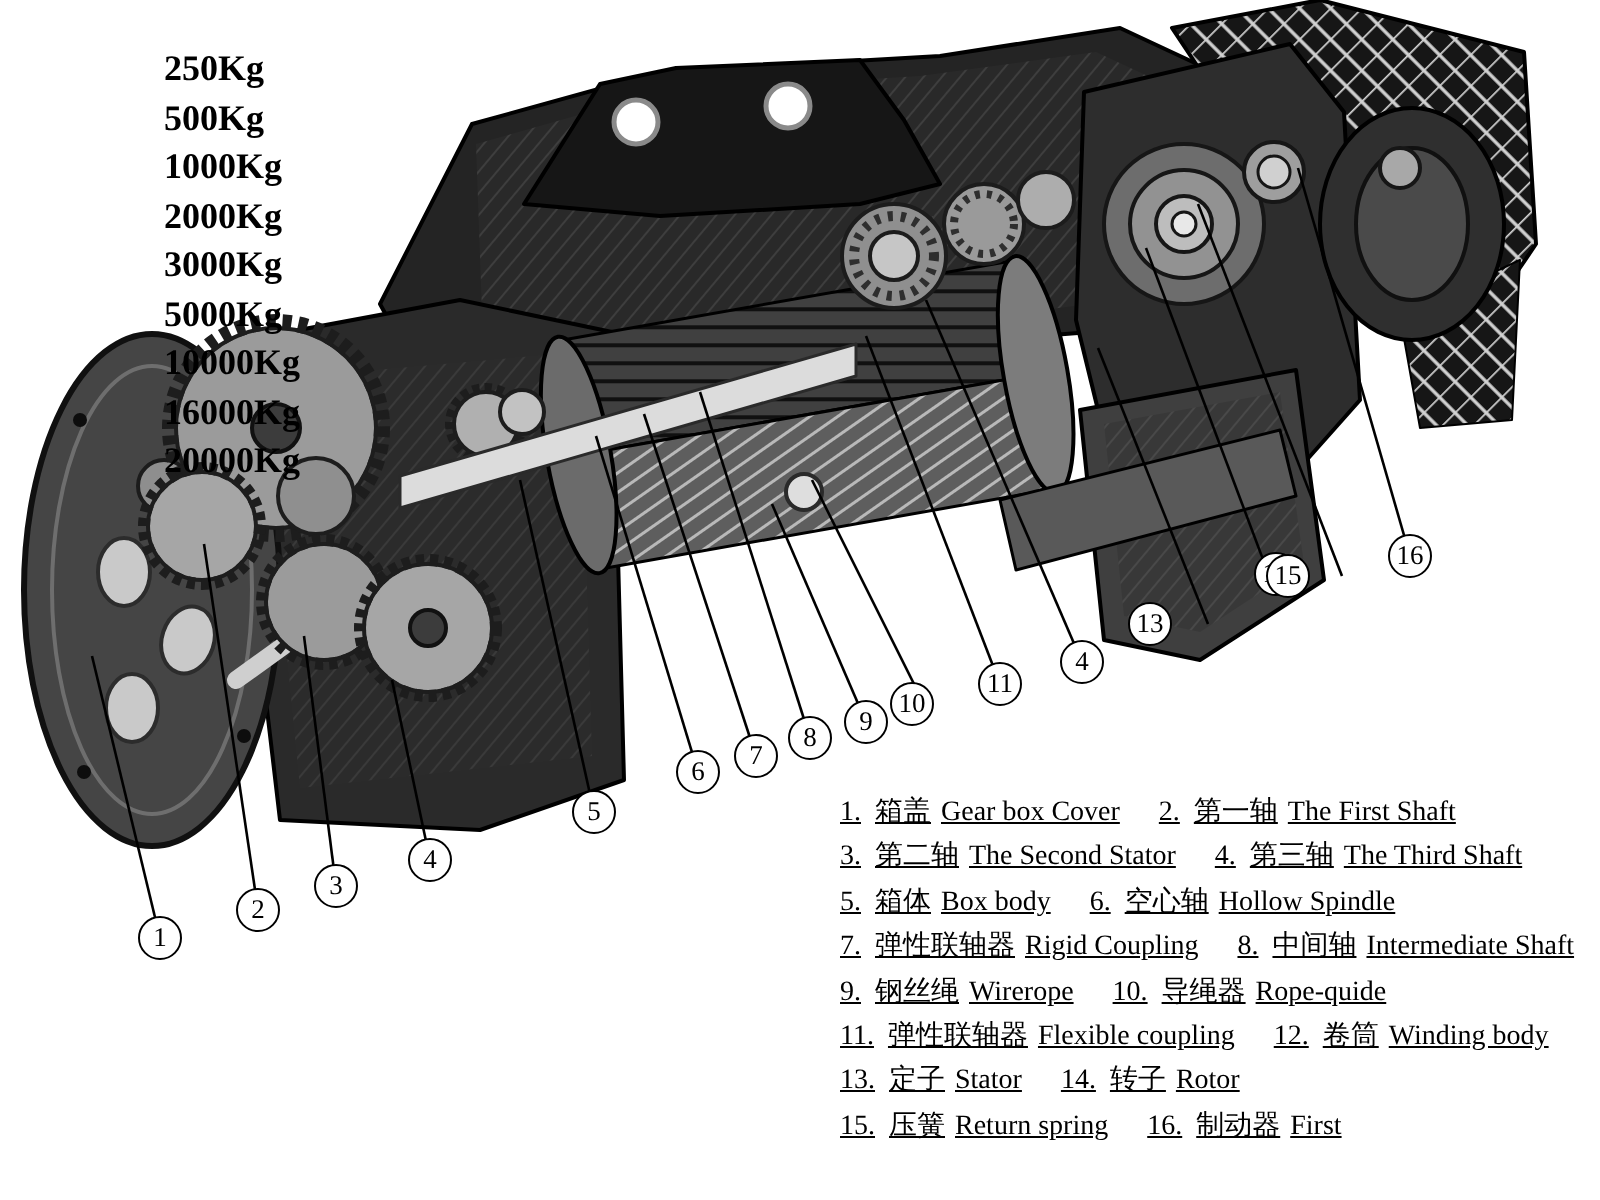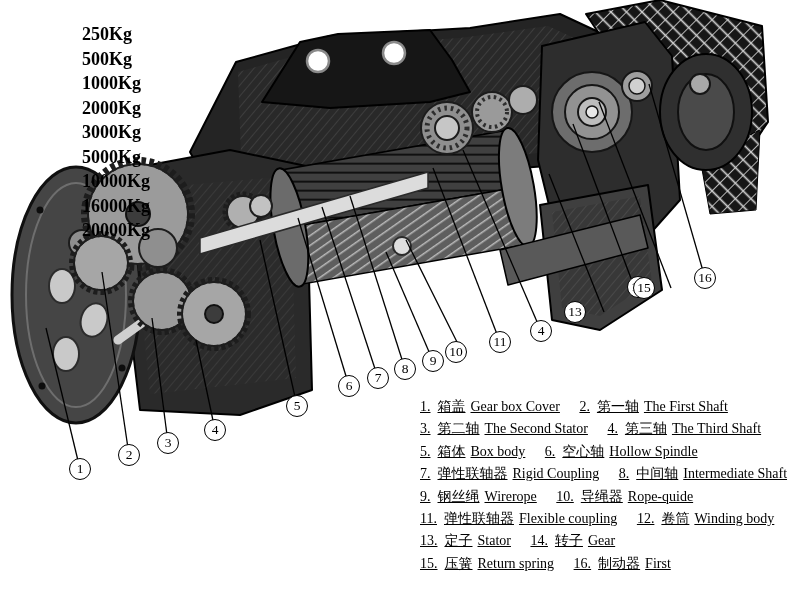--- a/index.html
+++ b/index.html
@@ -191,21 +191,21 @@
     <div class="row">
       <span class="item"><span class="num">9.</span><span class="cn">钢丝绳</span><span class="en">Wirerope</span></span>
       <span class="item"><span class="num">10.</span><span class="cn">导绳器</span><span class="en">Rope-quide</span></span>
     </div>
     <div class="row">
       <span class="item"><span class="num">11.</span><span class="cn">弹性联轴器</span><span class="en">Flexible coupling</span></span>
       <span class="item"><span class="num">12.</span><span class="cn">卷筒</span><span class="en">Winding body</span></span>
     </div>
     <div class="row">
       <span class="item"><span class="num">13.</span><span class="cn">定子</span><span class="en">Stator</span></span>
-      <span class="item"><span class="num">14.</span><span class="cn">转子</span><span class="en">Gear</span></span>
+      <span class="item"><span class="num">14.</span><span class="cn">转子</span><span class="en">Rotor</span></span>
     </div>
     <div class="row">
       <span class="item"><span class="num">15.</span><span class="cn">压簧</span><span class="en">Return spring</span></span>
       <span class="item"><span class="num">16.</span><span class="cn">制动器</span><span class="en">First</span></span>
     </div>
   </div>
 
 </div>
 
 </body></html>

